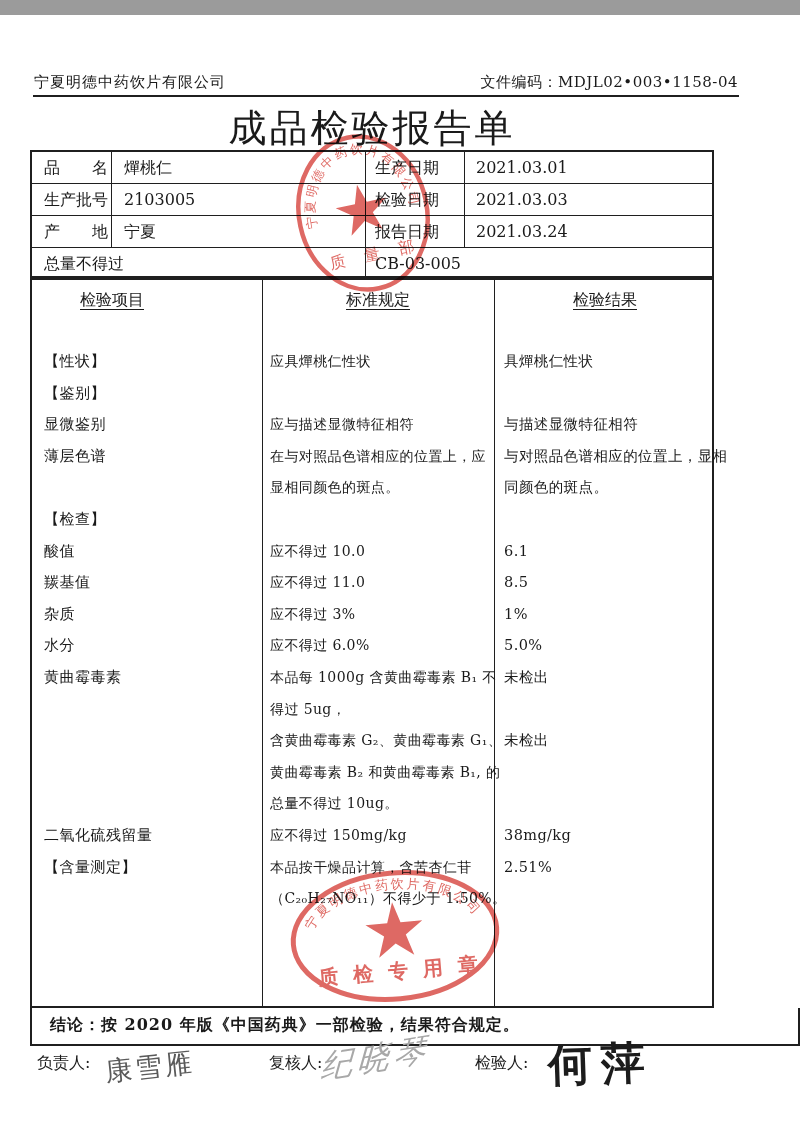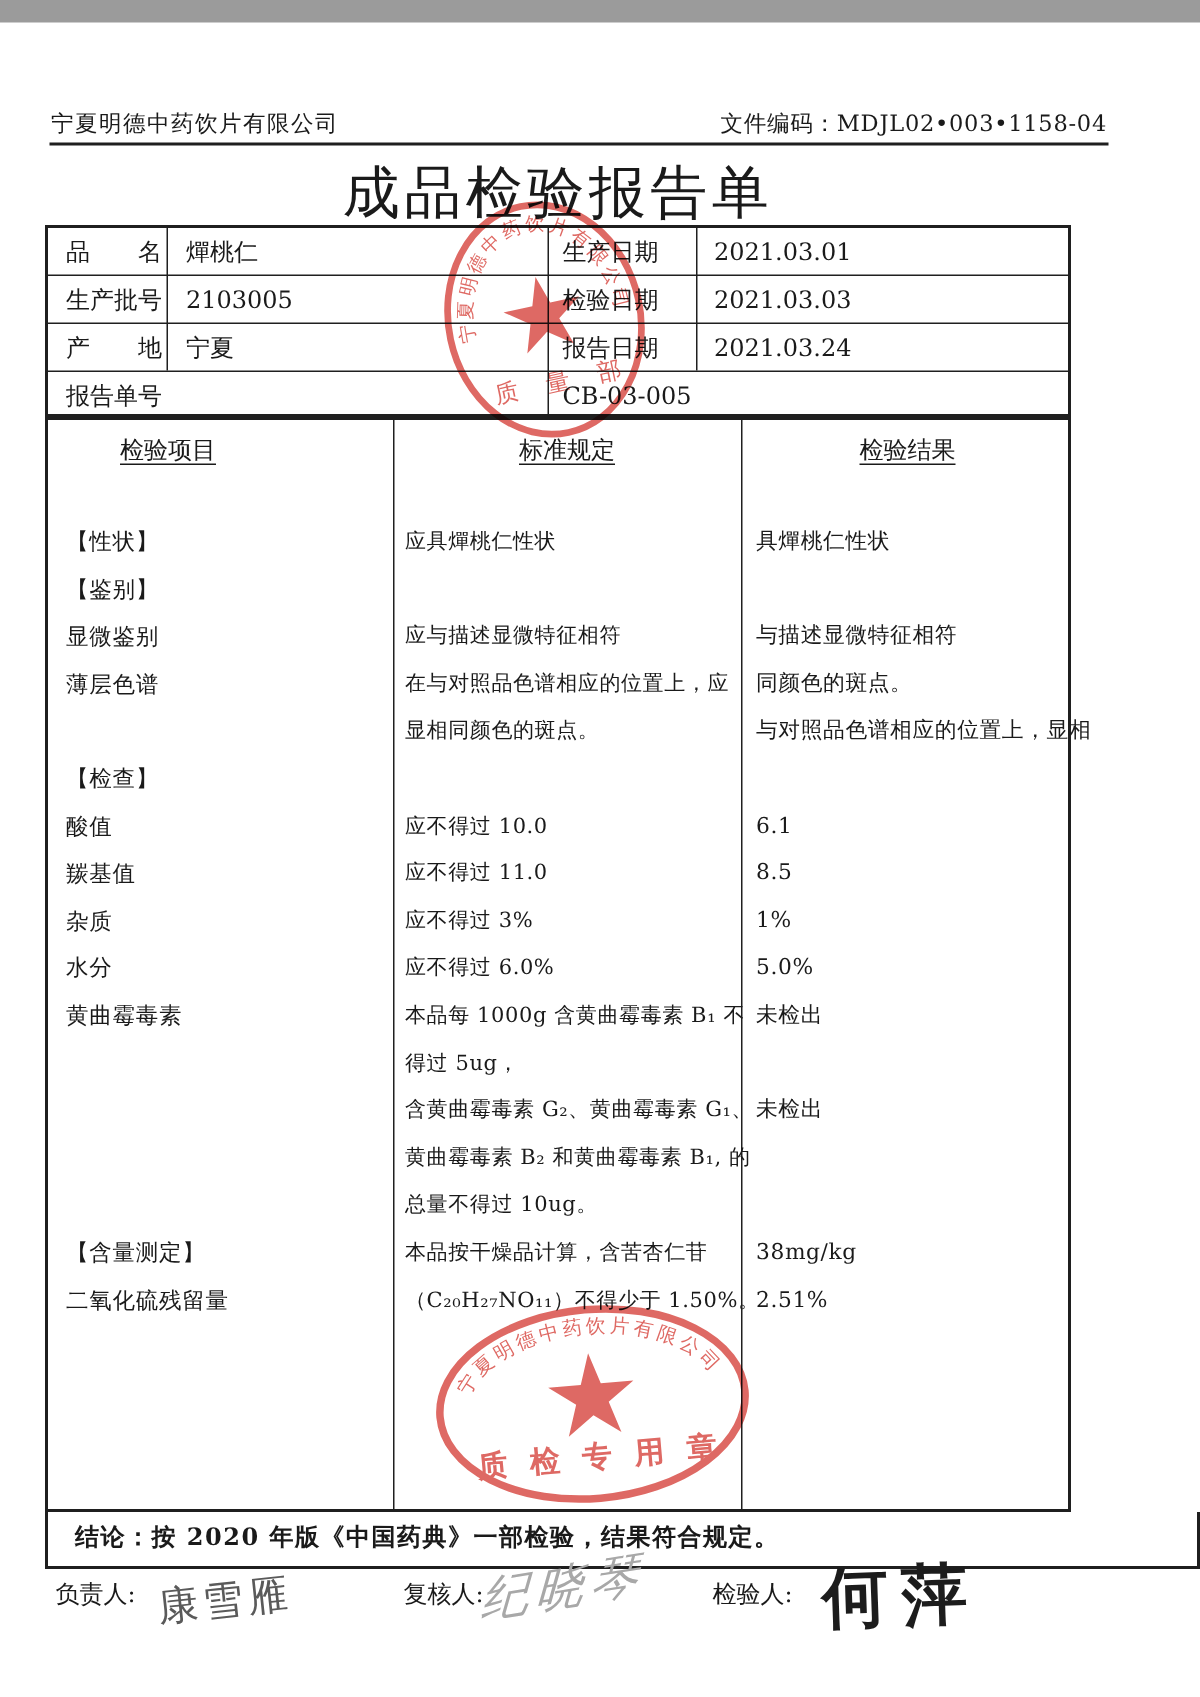--- a/index.html
+++ b/index.html
@@ -83,21 +83,21 @@
     <div class="t1cell" style="left:444px; top:32px">2021.03.03</div>
 
     <div class="t1cell spread" style="left:12px; top:64px">
         <span>产</span>
         <span>地</span>
       </div>
     <div class="t1cell" style="left:92px;  top:64px">宁夏</div>
     <div class="t1cell" style="left:343px; top:64px">报告日期</div>
     <div class="t1cell" style="left:444px; top:64px">2021.03.24</div>
 
-    <div class="t1cell" style="left:12px;  top:96px">报告单号</div>
+    <div class="t1cell" style="left:12px;  top:96px">总量不得过</div>
     <div class="t1cell" style="left:343px; top:96px">CB-03-005</div>
   </div>
 
   <div class="t2">
     <div class="vline" style="left:230px"></div>
     <div class="vline" style="left:462px"></div>
 
     <div class="t2head" style="left:12px;  width:100px; text-align:right">检验项目</div>
     <div class="t2head" style="left:230px; width:232px">标准规定</div>
     <div class="t2head" style="left:462px; width:222px">检验结果</div>
@@ -111,49 +111,50 @@
         <div class="tline">【检查】</div>
         <div class="tline">酸值</div>
         <div class="tline">羰基值</div>
         <div class="tline">杂质</div>
         <div class="tline">水分</div>
         <div class="tline">黄曲霉毒素</div>
         <div class="tline"></div>
         <div class="tline"></div>
         <div class="tline"></div>
         <div class="tline"></div>
+        <div class="tline">二氧化硫残留量</div>
         <div class="tline">【含量测定】</div>
-        <div class="tline">二氧化硫残留量</div>
         <div class="tline"></div>
       </div>
     <div class="t2col col-std">
         <div class="tline">应具燀桃仁性状</div>
         <div class="tline"></div>
         <div class="tline">应与描述显微特征相符</div>
         <div class="tline">在与对照品色谱相应的位置上，应</div>
         <div class="tline">显相同颜色的斑点。</div>
         <div class="tline"></div>
         <div class="tline">应不得过 10.0</div>
         <div class="tline">应不得过 11.0</div>
         <div class="tline">应不得过 3%</div>
         <div class="tline">应不得过 6.0%</div>
         <div class="tline">本品每 1000g 含黄曲霉毒素 B₁ 不</div>
         <div class="tline">得过 5ug，</div>
         <div class="tline">含黄曲霉毒素 G₂、黄曲霉毒素 G₁、</div>
         <div class="tline">黄曲霉毒素 B₂ 和黄曲霉毒素 B₁, 的</div>
         <div class="tline">总量不得过 10ug。</div>
+        <div class="tline">应不得过 150mg/kg</div>
         <div class="tline">本品按干燥品计算，含苦杏仁苷</div>
         <div class="tline">（C₂₀H₂₇NO₁₁）不得少于 1.50%。</div>
       </div>
     <div class="t2col col-result">
         <div class="tline">具燀桃仁性状</div>
         <div class="tline"></div>
         <div class="tline">与描述显微特征相符</div>
+        <div class="tline">与对照品色谱相应的位置上，显相</div>
         <div class="tline">同颜色的斑点。</div>
-        <div class="tline">与对照品色谱相应的位置上，显相</div>
         <div class="tline"></div>
         <div class="tline">6.1</div>
         <div class="tline">8.5</div>
         <div class="tline">1%</div>
         <div class="tline">5.0%</div>
         <div class="tline">未检出</div>
         <div class="tline"></div>
         <div class="tline">未检出</div>
         <div class="tline"></div>
         <div class="tline"></div>

